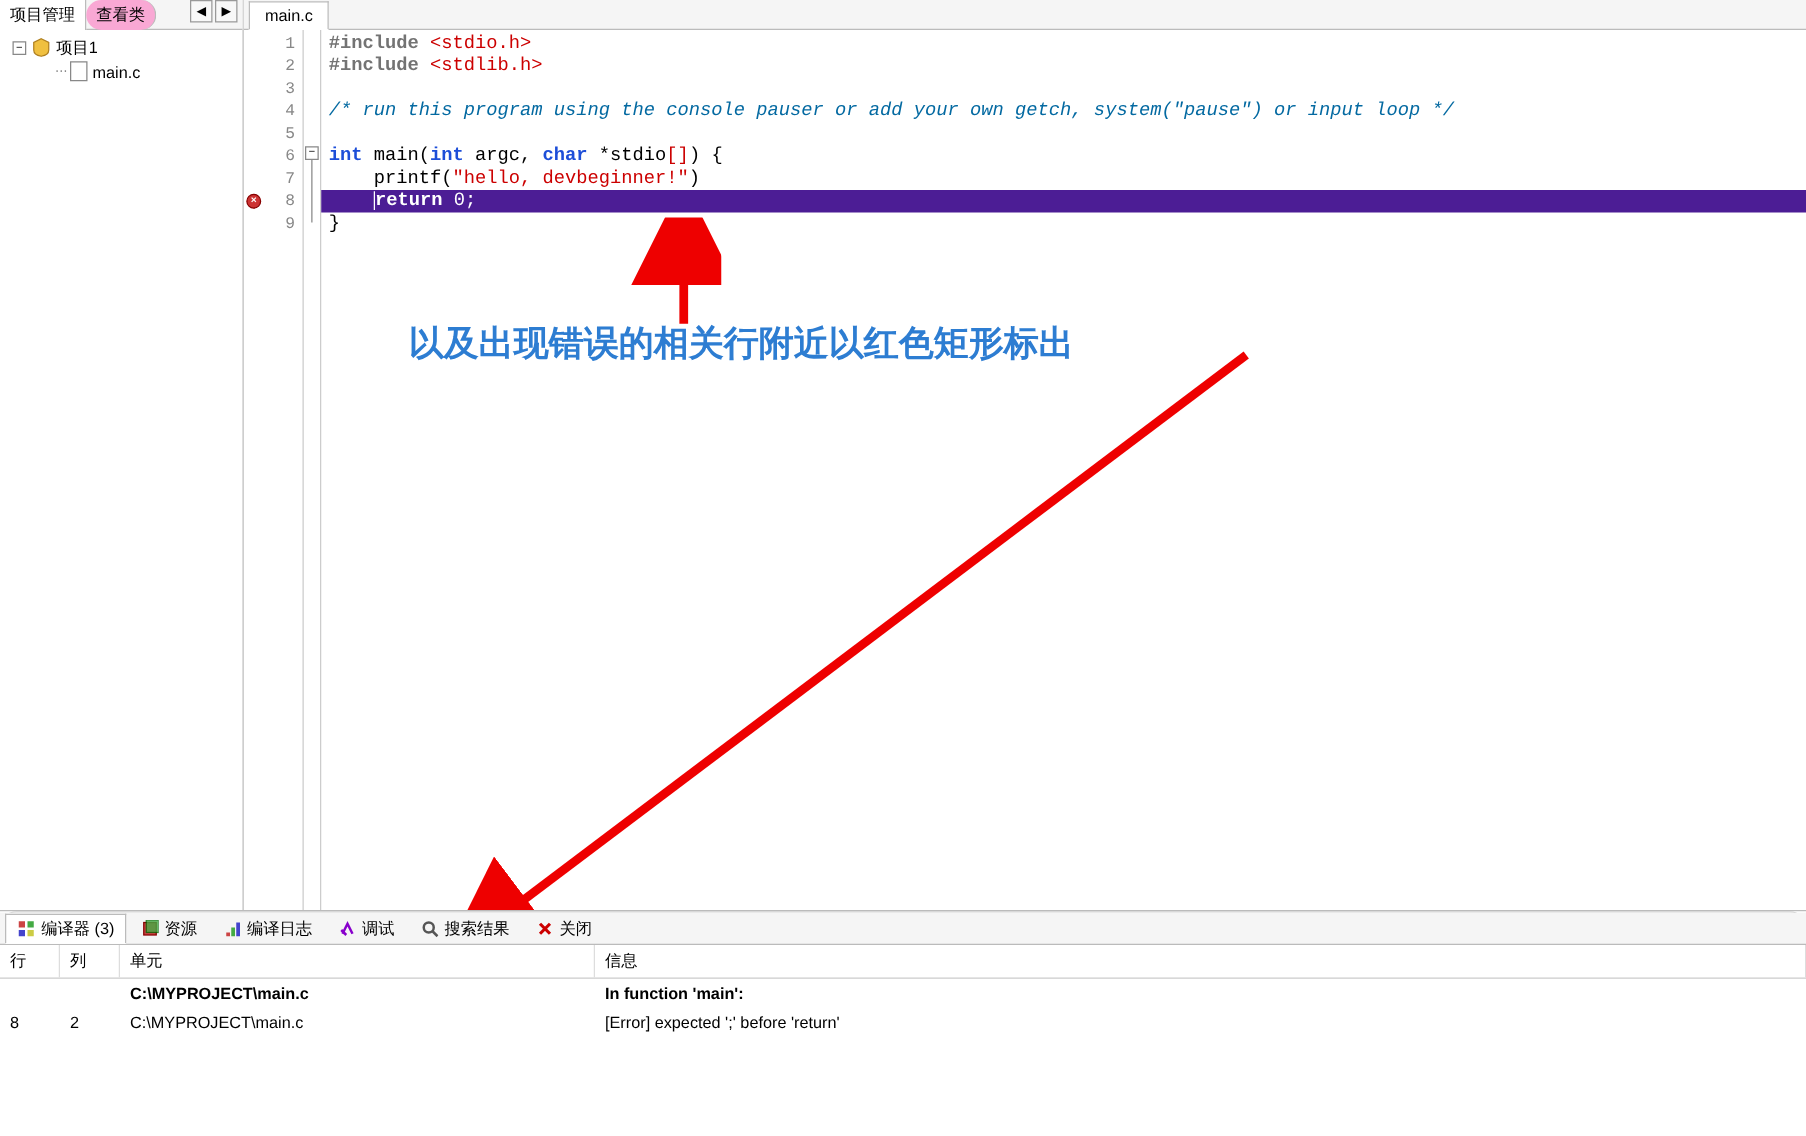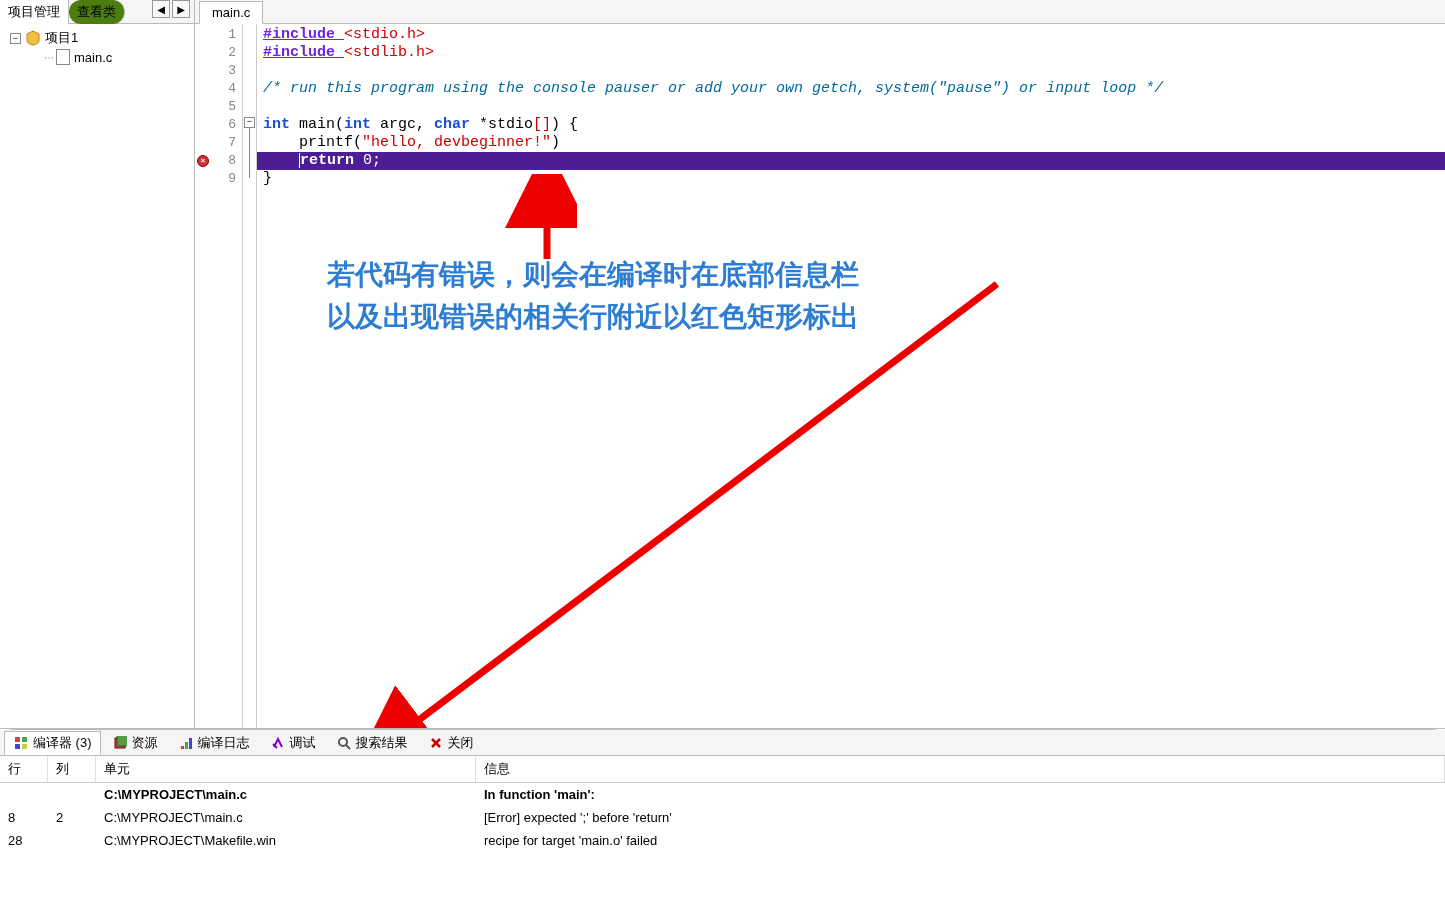--- a/index.html
+++ b/index.html
@@ -38,21 +38,21 @@
       border-bottom: 1px solid #bbb;
       height: 24px;
     }
     .sidebar-tab {
       padding: 3px 8px;
       font-size: 13px;
       border-right: 1px solid #bbb;
       background: #fff;
       cursor: pointer;
     }
-    .sidebar-tab.inactive { background: #4d7c0f; border-radius: 12px; }
+    .sidebar-tab.inactive { background: #f9a8d4; border-radius: 12px; }
     .nav-buttons {
       margin-left: auto;
       display: flex;
       gap: 2px;
       padding-right: 4px;
     }
     .nav-btn {
       width: 18px;
       height: 18px;
       border: 1px solid #999;
@@ -203,21 +203,21 @@
     .code-line {
       height: 18px;
       line-height: 18px;
       padding-left: 6px;
       white-space: pre;
     }
     .code-line.error-line {
       background: #4c1d95;
       color: #fff;
     }
-    .tok-pp { color: #6d28d9; font-weight: bold; text-decoration: underline; }
+    .tok-pp { color: #737373; font-weight: bold; }
     .tok-inc { color: #c00; }
     .tok-cmt { color: #0369a1; font-style: italic; }
     .tok-kw { color: #1d4ed8; font-weight: bold; }
     .tok-str { color: #c00; }
     .tok-num { color: #a000a0; }
     .tok-brk { color: #c00; }
     .tok-id { color: #000; }
     .error-line .tok-kw, .error-line .tok-num, .error-line .tok-id { color: #fff; }
     .cursor-bar {
       display: inline-block;
@@ -369,21 +369,20 @@
           <div class="code-line"><span class="tok-pp">#include </span><span class="tok-inc">&lt;stdlib.h&gt;</span></div>
           <div class="code-line"></div>
           <div class="code-line"><span class="tok-cmt">/* run this program using the console pauser or add your own getch, system("pause") or input loop */</span></div>
           <div class="code-line"></div>
           <div class="code-line"><span class="tok-kw">int</span><span class="tok-id"> main(</span><span class="tok-kw">int</span><span class="tok-id"> argc, </span><span class="tok-kw">char</span><span class="tok-id"> *stdio</span><span class="tok-brk">[]</span><span class="tok-id">) {</span></div>
           <div class="code-line"><span class="tok-id">    printf(</span><span class="tok-str">"hello, devbeginner!"</span><span class="tok-id">)</span></div>
           <div class="code-line error-line">    <span class="cursor-bar"></span><span class="tok-kw">return</span><span class="tok-num"> 0;</span></div>
           <div class="code-line"><span class="tok-id">}</span></div>
 
           <div class="annotation">
-            <div>若代码有错误，则会在编译时在底部信息栏</div>
             <div>以及出现错误的相关行附近以红色矩形标出</div>
           </div>
 
           <svg class="arrow-svg" style="left:240px;top:150px" width="80" height="90">
             <defs>
                 <marker id="ah1" markerWidth="12" markerHeight="12" refX="6" refY="6" orient="auto">
                   <path d="M0,0 L12,6 L0,12 Z" fill="#e00"></path>
                 </marker>
               </defs>
             <line x1="50" y1="85" x2="50" y2="12" stroke="#e00" stroke-width="7" marker-end="url(#ah1)"></line>
@@ -475,22 +474,16 @@
             <div class="col-col"></div>
             <div class="col-unit">C:\MYPROJECT\main.c</div>
             <div class="col-msg">In function 'main':</div>
           </div>
           <div class="ct-row">
             <div class="col-line">8</div>
             <div class="col-col">2</div>
             <div class="col-unit">C:\MYPROJECT\main.c</div>
             <div class="col-msg">[Error] expected ';' before 'return'</div>
           </div>
-          <div class="ct-row">
-            <div class="col-line">28</div>
-            <div class="col-col"></div>
-            <div class="col-unit">C:\MYPROJECT\Makefile.win</div>
-            <div class="col-msg">recipe for target 'main.o' failed</div>
-          </div>
         </div>
     </div>
   </div>
 </div>
 
 </body></html>

